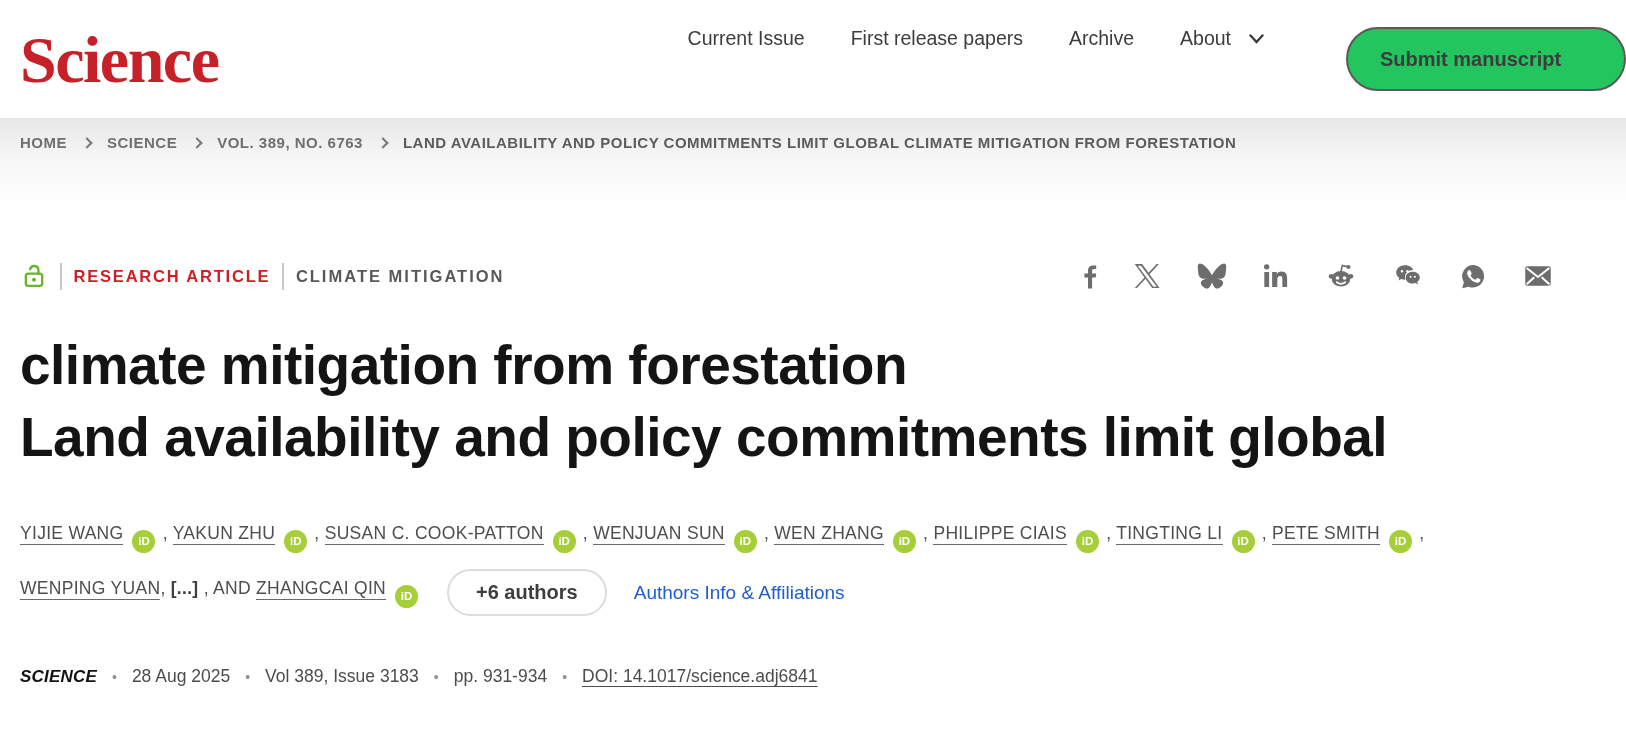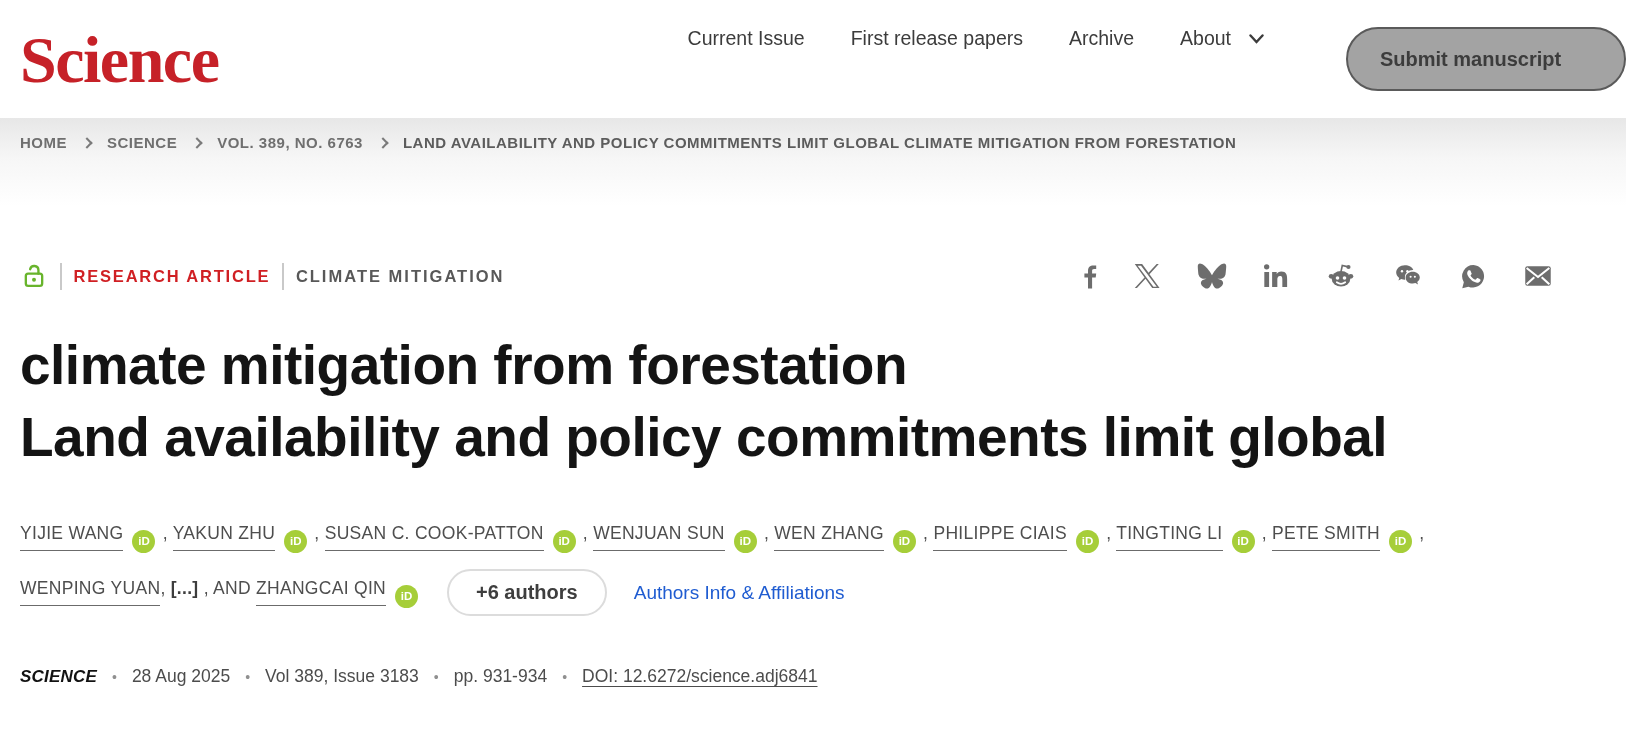--- a/index.html
+++ b/index.html
@@ -17,21 +17,21 @@
   .logo{
     font-family:"Liberation Serif","DejaVu Serif",serif;font-weight:700;
     font-size:66px;color:var(--brand-red);letter-spacing:-1.5px;line-height:1;
     text-decoration:none;margin-top:2px;
   }
   .nav{margin-left:auto;display:flex;align-items:flex-start;gap:46px;flex-shrink:0}
   .nav a{color:#3c3c3c;text-decoration:none;font-size:19.5px;white-space:nowrap}
   .nav .about{display:flex;align-items:center;gap:18px}
   .chevron-down{width:15px;height:10px;display:inline-block}
   .submit-btn{
-    border:2px solid #5a5a5a;background:#a3a3a3;border-radius:33px;
+    border:2px solid #5a5a5a;background:#22c55e;border-radius:33px;
     height:64px;width:280px;flex-shrink:0;margin-left:36px;
     font-family:"Liberation Sans",sans-serif;font-size:20px;font-weight:700;color:#3c3c3c;
     display:flex;align-items:center;padding-left:32px;white-space:nowrap;overflow:hidden;
   }
   
   .crumb-band{
     height:88px;background:linear-gradient(to bottom,#e7e7e7 0%,#f6f6f6 45%,#ffffff 100%);
     display:flex;align-items:flex-start;padding:16px 20px 0 20px;
   }
   .breadcrumb{display:flex;align-items:center;gap:15px;white-space:nowrap}
@@ -49,21 +49,21 @@
   .v-divider{width:1.5px;height:27px;background:#c9c9c9}
   .type-label{color:var(--type-red);font-weight:700;font-size:16.5px;letter-spacing:1.8px;white-space:nowrap}
   .topic-label{color:#585858;font-weight:700;font-size:16.5px;letter-spacing:2px;white-space:nowrap}
   .share-row{margin-left:auto;display:flex;align-items:center;gap:37px;color:var(--icon-gray)}
   .share-row span{display:inline-flex;cursor:pointer}
   .share-row svg{display:block}
   
   .title{margin-top:40px;font-size:55px;font-weight:700;color:#141414;line-height:1.3;letter-spacing:-.5px}
   
   .authors-line1{margin-top:50px;font-size:17.5px;color:var(--text-gray);letter-spacing:.3px;white-space:nowrap}
-  .author-link{color:var(--text-gray);text-decoration:none;border-bottom:1.5px solid #6b6b6b;padding-bottom:7px;cursor:pointer}
+  .author-link{color:var(--text-gray);text-decoration:none;border-bottom:1.5px solid #6b6b6b;padding-bottom:1px;cursor:pointer}
   .orcid-badge{
     display:inline-block;width:23px;height:23px;border-radius:50%;background:var(--orcid-green);
     color:#fff;font-size:11.5px;font-weight:700;text-align:center;line-height:23px;
     margin:0 2px 0 9px;vertical-align:-6px;cursor:pointer;letter-spacing:0;
   }
   .authors-line2{margin-top:16px;display:flex;align-items:center;gap:27px}
   .author-tokens{font-size:17.5px;color:var(--text-gray);letter-spacing:.3px;white-space:nowrap}
   .author-tokens .bold{font-weight:700;color:#3d3d3d}
   .more-btn{
     border:2px solid #dcdcdc;border-radius:25px;background:#fff;padding:10px 27px;
@@ -198,16 +198,16 @@
 
   <div class="pub-meta">
     <span class="journal">SCIENCE</span>
     <span class="dot">•</span>
     <span>28 Aug 2025</span>
     <span class="dot">•</span>
     <span>Vol 389, Issue 3183</span>
     <span class="dot">•</span>
     <span>pp. 931-934</span>
     <span class="dot">•</span>
-    <a class="doi-link">DOI: 12.6272/science.adj6841</a>
+    <a class="doi-link">DOI: 14.1017/science.adj6841</a>
   </div>
 
 </div>
 
 </body></html>

